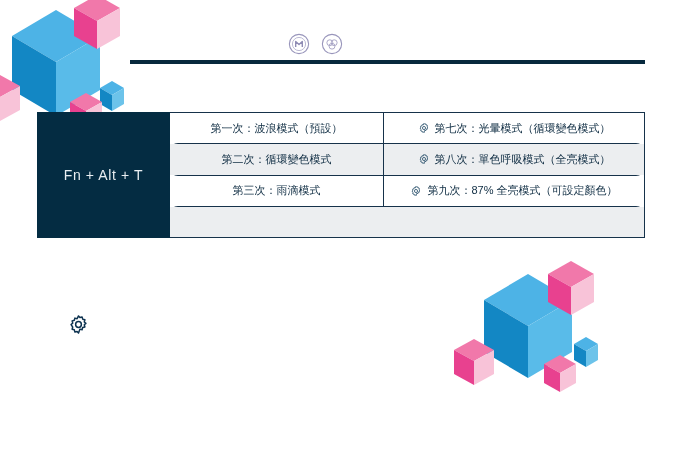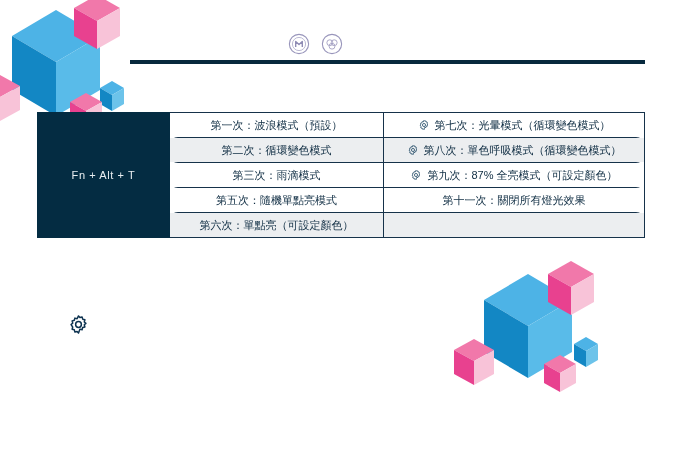--- a/index.html
+++ b/index.html
@@ -29,21 +29,21 @@
   
   .tablewrap {
     position:absolute; left:37px; top:112px;
     width:608px; height:126px;
     display:flex;
   }
   .keypanel {
     width:133px; flex:0 0 133px;
     background:#042c42;
     display:flex; align-items:center; justify-content:center;
-    color:#e9eef1; font-size:11px; letter-spacing:.6px;
+    color:#e9eef1; font-size:14px; letter-spacing:.6px;
     white-space:nowrap;
   }
   .grid {
     flex:1 1 auto;
     border-top:1px solid #16324a;
     border-right:1px solid #16324a;
     border-bottom:1px solid #16324a;
     box-sizing:border-box;
     display:flex; flex-direction:column;
   }
@@ -156,21 +156,21 @@
           <span class="cellinner">
               <span>第二次：循環變色模式</span>
             </span>
         </div>
         <div class="cell right">
           <span class="cellinner">
             <svg class="gear" viewBox="0 0 24 24" aria-hidden="true">
               <path d="M12 2.6l1.5 1.8 2.3-.6.6 2.3 2.3.6-.6 2.3 1.8 1.5-1.8 1.5.6 2.3-2.3.6-.6 2.3-2.3-.6L12 21.4l-1.5-1.8-2.3.6-.6-2.3-2.3-.6.6-2.3L4.1 12l1.8-1.5-.6-2.3 2.3-.6.6-2.3 2.3.6z" fill="none" stroke="#15405e" stroke-width="1.5" stroke-linejoin="round"></path>
               <circle cx="12" cy="12" r="3.1" fill="none" stroke="#15405e" stroke-width="1.5"></circle>
             </svg>
-            <span>第八次：單色呼吸模式（循環變色模式）</span>
+            <span>第八次：單色呼吸模式（全亮模式）</span>
           </span>
         </div>
       </div>
 
       <div class="row">
         <div class="cell left">
           <span class="cellinner">
               <span>第三次：雨滴模式</span>
             </span>
         </div>
@@ -179,39 +179,22 @@
             <svg class="gear" viewBox="0 0 24 24" aria-hidden="true">
               <path d="M12 2.6l1.5 1.8 2.3-.6.6 2.3 2.3.6-.6 2.3 1.8 1.5-1.8 1.5.6 2.3-2.3.6-.6 2.3-2.3-.6L12 21.4l-1.5-1.8-2.3.6-.6-2.3-2.3-.6.6-2.3L4.1 12l1.8-1.5-.6-2.3 2.3-.6.6-2.3 2.3.6z" fill="none" stroke="#15405e" stroke-width="1.5" stroke-linejoin="round"></path>
               <circle cx="12" cy="12" r="3.1" fill="none" stroke="#15405e" stroke-width="1.5"></circle>
             </svg>
             <span>第九次：87% 全亮模式（可設定顏色）</span>
           </span>
         </div>
       </div>
 
 
-      <div class="row">
-        <div class="cell left">
-          <span class="cellinner">
-              <span>第五次：隨機單點亮模式</span>
-            </span>
-        </div>
-        <div class="cell right">
-          <span class="cellinner">
-              <span>第十一次：關閉所有燈光效果</span>
-            </span>
-        </div>
-      </div>
 
       <div class="row alt">
-        <div class="cell left">
-          <span class="cellinner">
-              <span>第六次：單點亮（可設定顏色）</span>
-            </span>
-        </div>
         <div class="cell right">
           <span class="cellinner">
               <span></span>
             </span>
         </div>
       </div>
 
     </div>
   </div>
 

